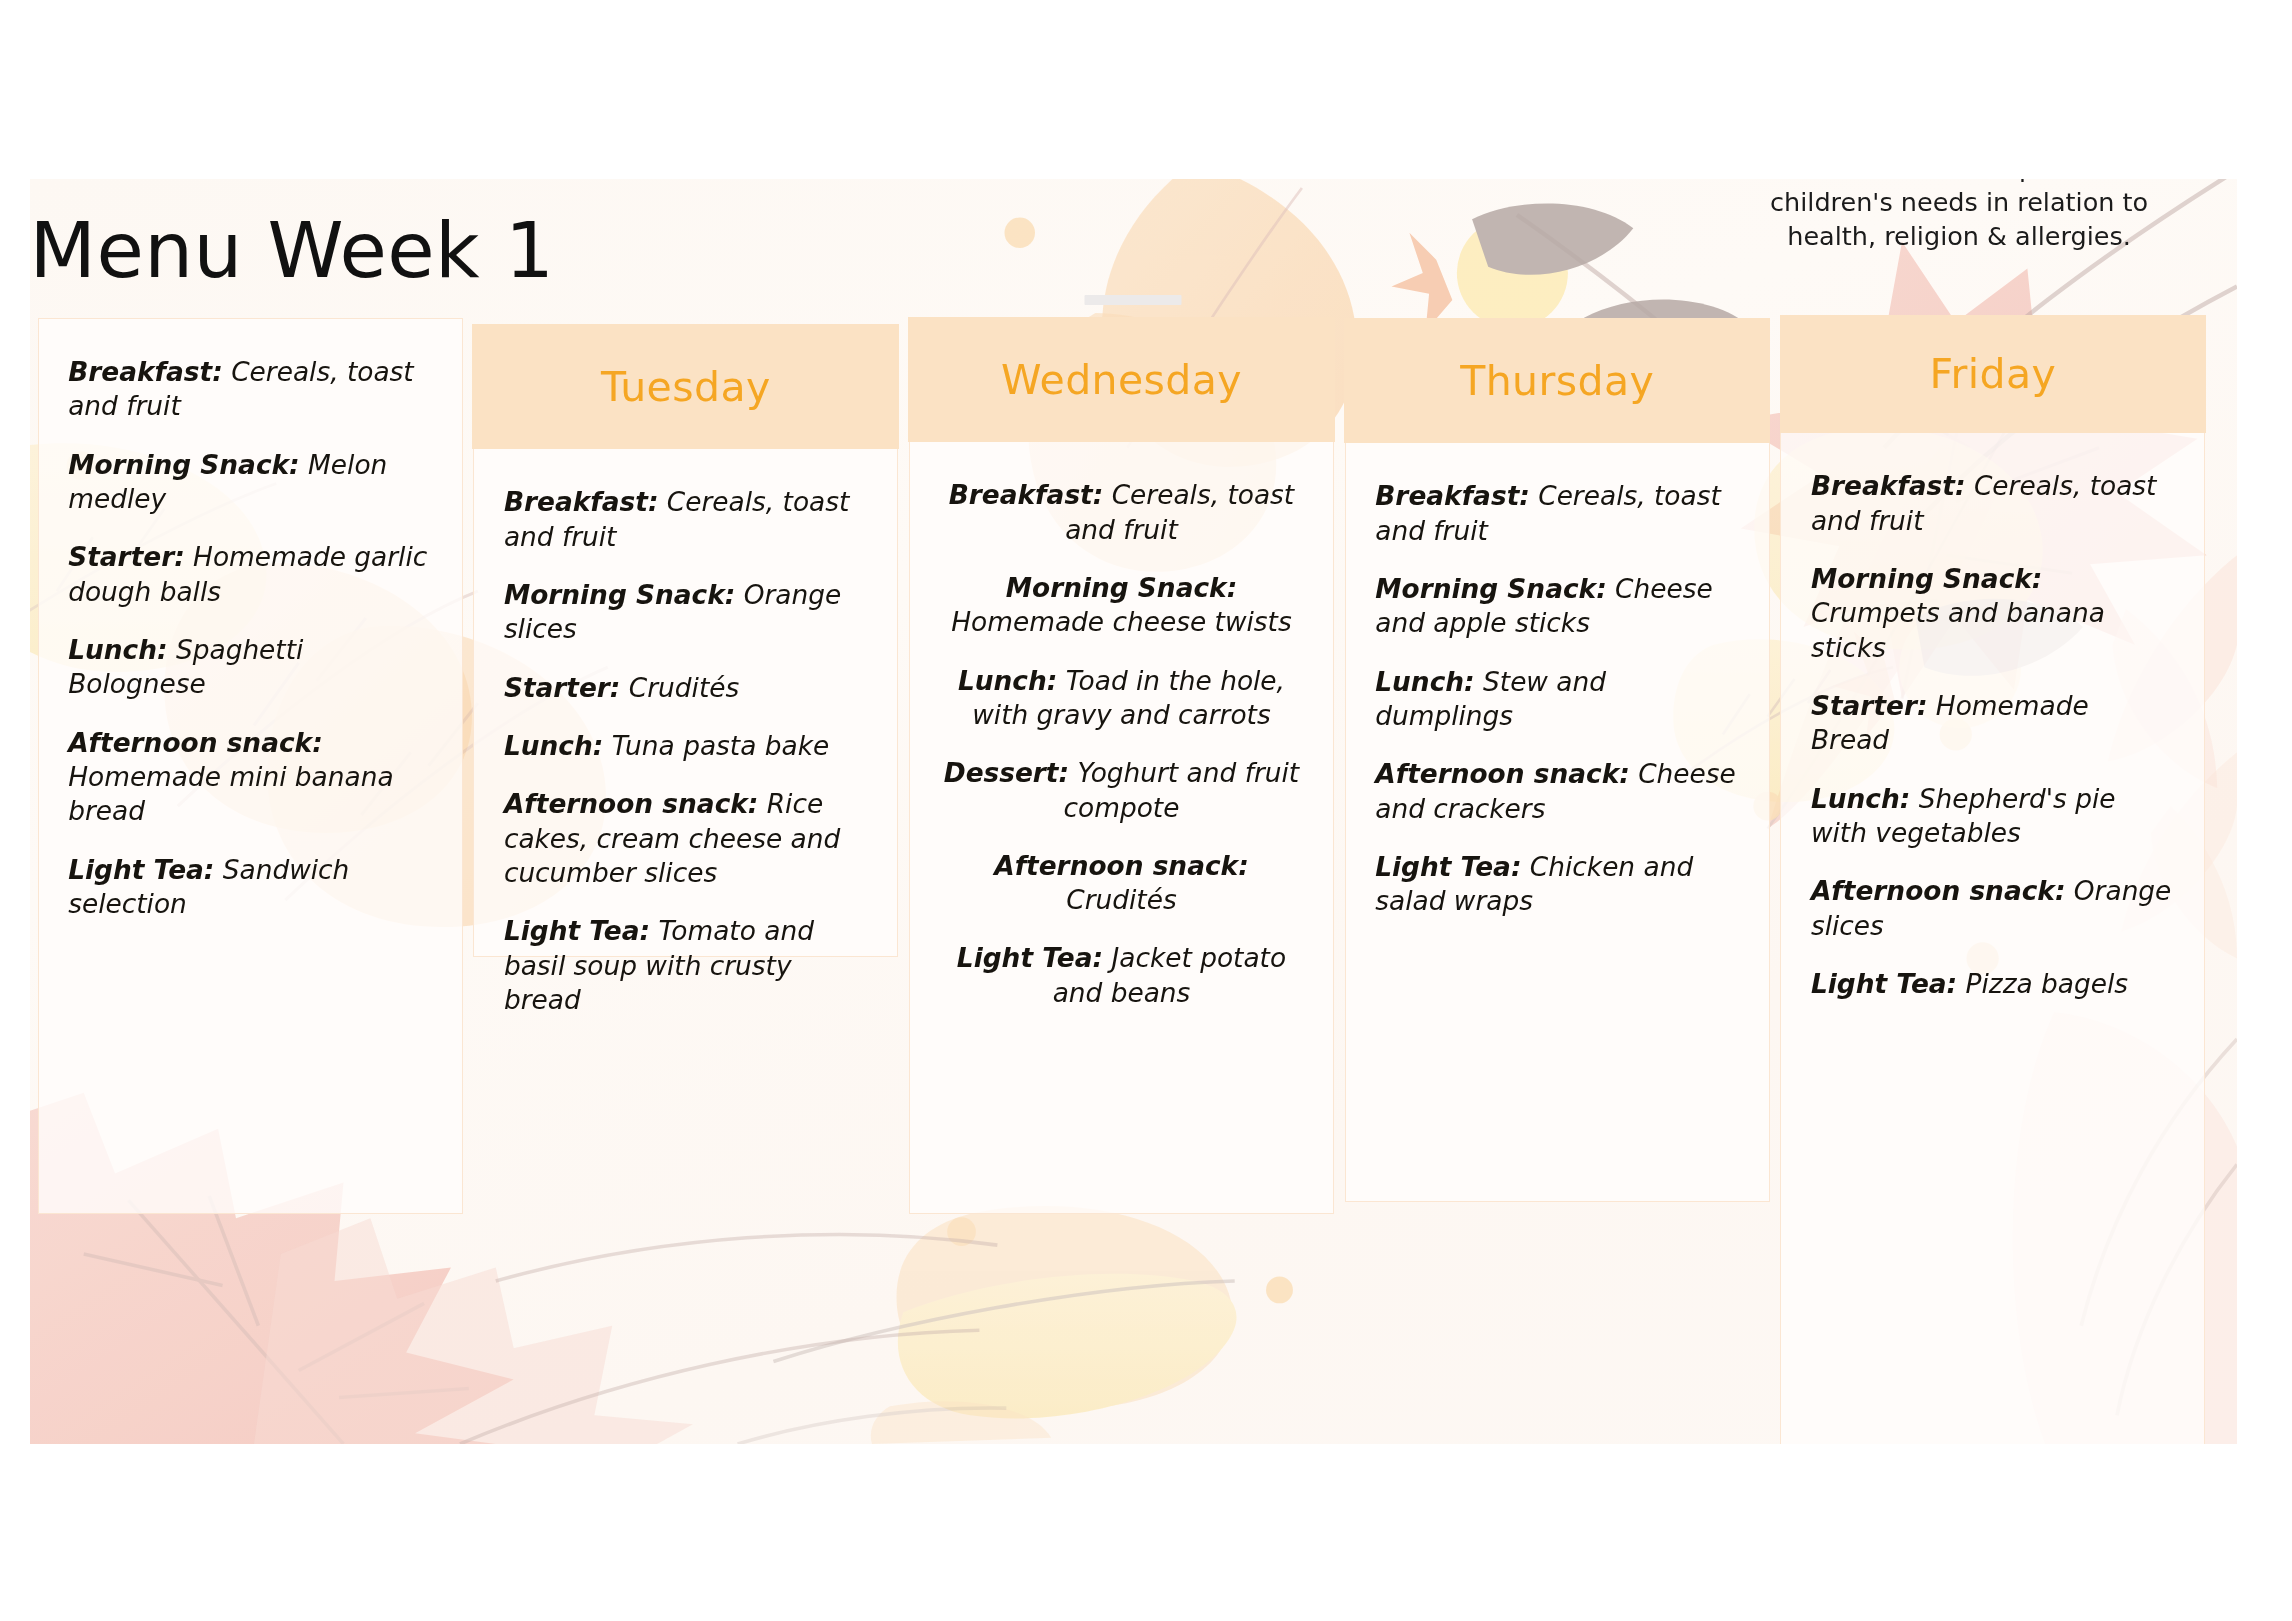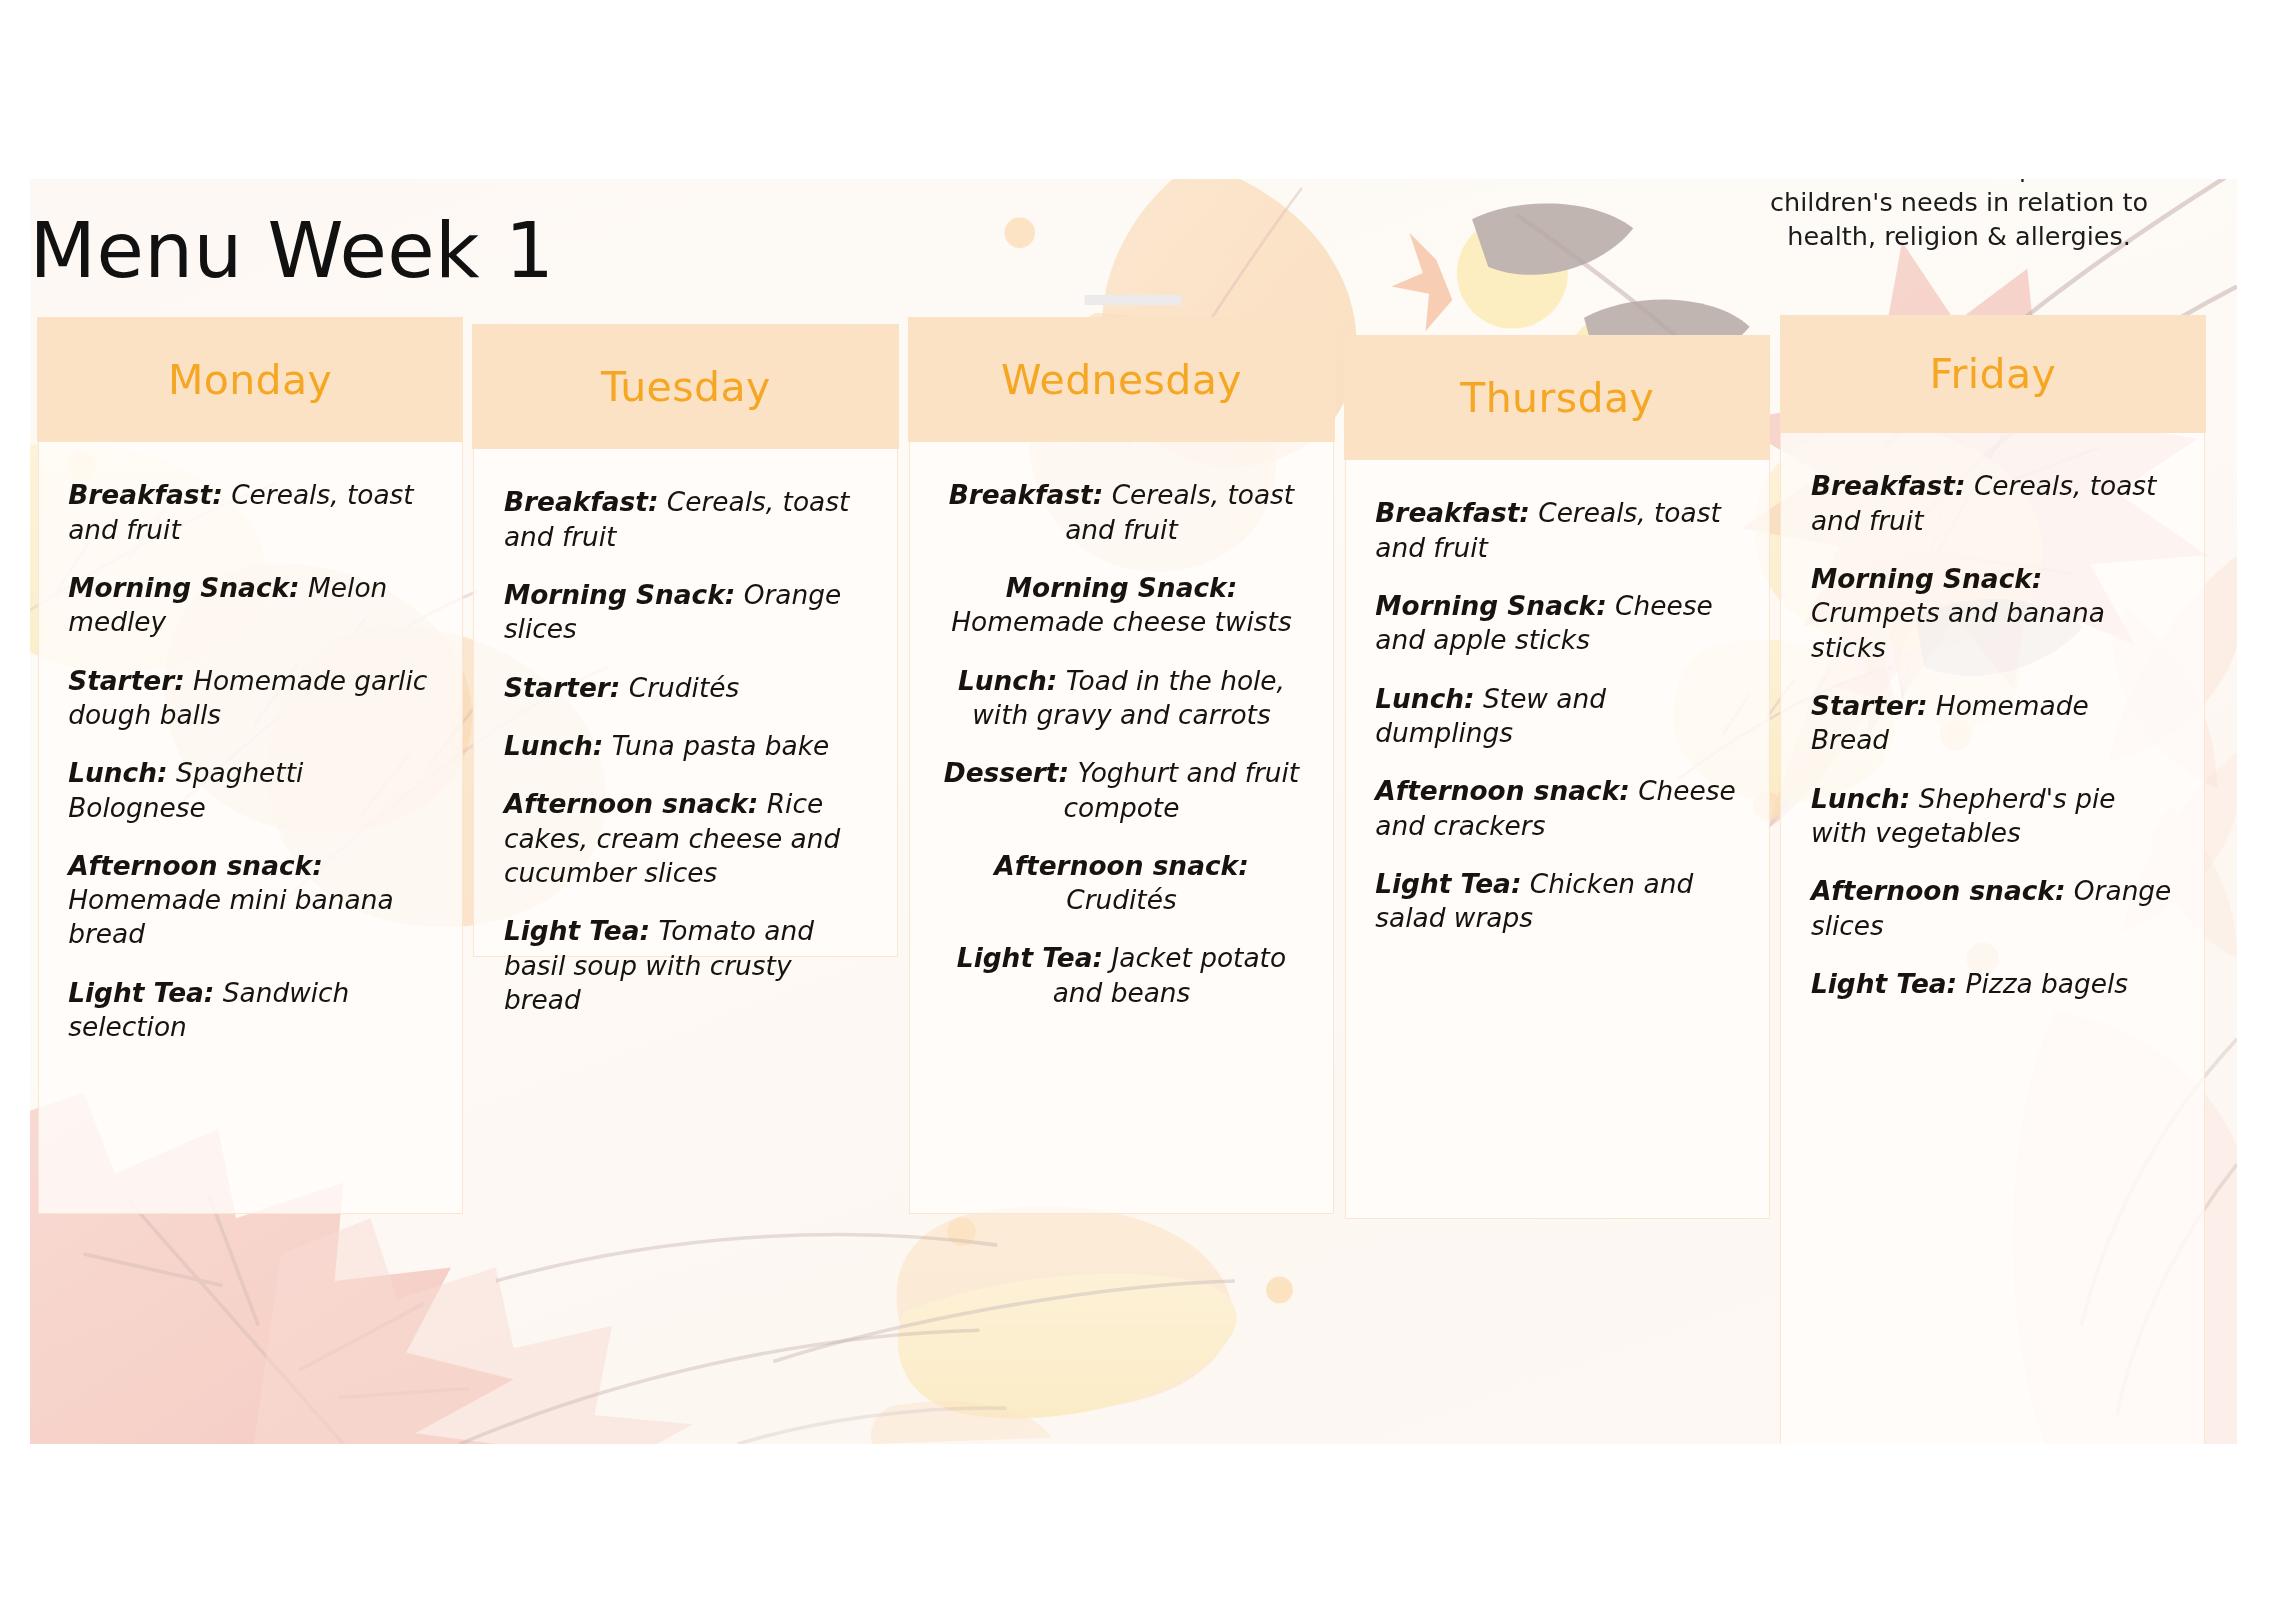--- a/index.html
+++ b/index.html
@@ -97,21 +97,21 @@
     font-family:"DejaVu Sans", sans-serif;
     font-weight:400;
   }
   .meal:last-child{margin-bottom:0;}
   .meal b{font-weight:700;}
 
   
   .col-0{margin-top:0px;}
   .col-1{margin-top:7.2px;}
   .col-2{margin-top:0px;text-align:center;}
-  .col-3{margin-top:18px;}
+  .col-3{margin-top:1px;}
   .col-4{margin-top:-1.8px;}
   .col-0 .day-card{height:896px;}
   .col-1 .day-card{height:632px;}
   .col-2 .day-card{height:896px;}
   .col-3 .day-card{height:883px;}
   .col-4 .day-card{height:1134px;}
   .col-4 .day-head{height:118px;}
 </style>
 </head>
 <body>
@@ -311,23 +311,20 @@
   <div id="headerzone">
     <div id="page-title">Menu Week 1</div>
     <div id="title-divider"></div>
     <div id="notice">All meals are adapted for children's needs in relation to health, religion &amp; allergies.</div>
   </div>
 
   <div id="grid">
 
     <div class="col-0">
       <div class="day-card">
-        <div class="day-head">
-          <div class="day-name">Monday</div>
-        </div>
         <div class="day-body">
           <p class="meal"><b>Breakfast:</b> <span>Cereals, toast and fruit</span></p>
           <p class="meal"><b>Morning Snack:</b> <span>Melon medley</span></p>
           <p class="meal"><b>Starter:</b> <span>Homemade garlic dough balls</span></p>
           <p class="meal"><b>Lunch:</b> <span>Spaghetti Bolognese</span></p>
           <p class="meal"><b>Afternoon snack:</b> <span>Homemade mini banana bread</span></p>
           <p class="meal"><b>Light Tea:</b> <span>Sandwich selection</span></p>
         </div>
       </div>
     </div>

